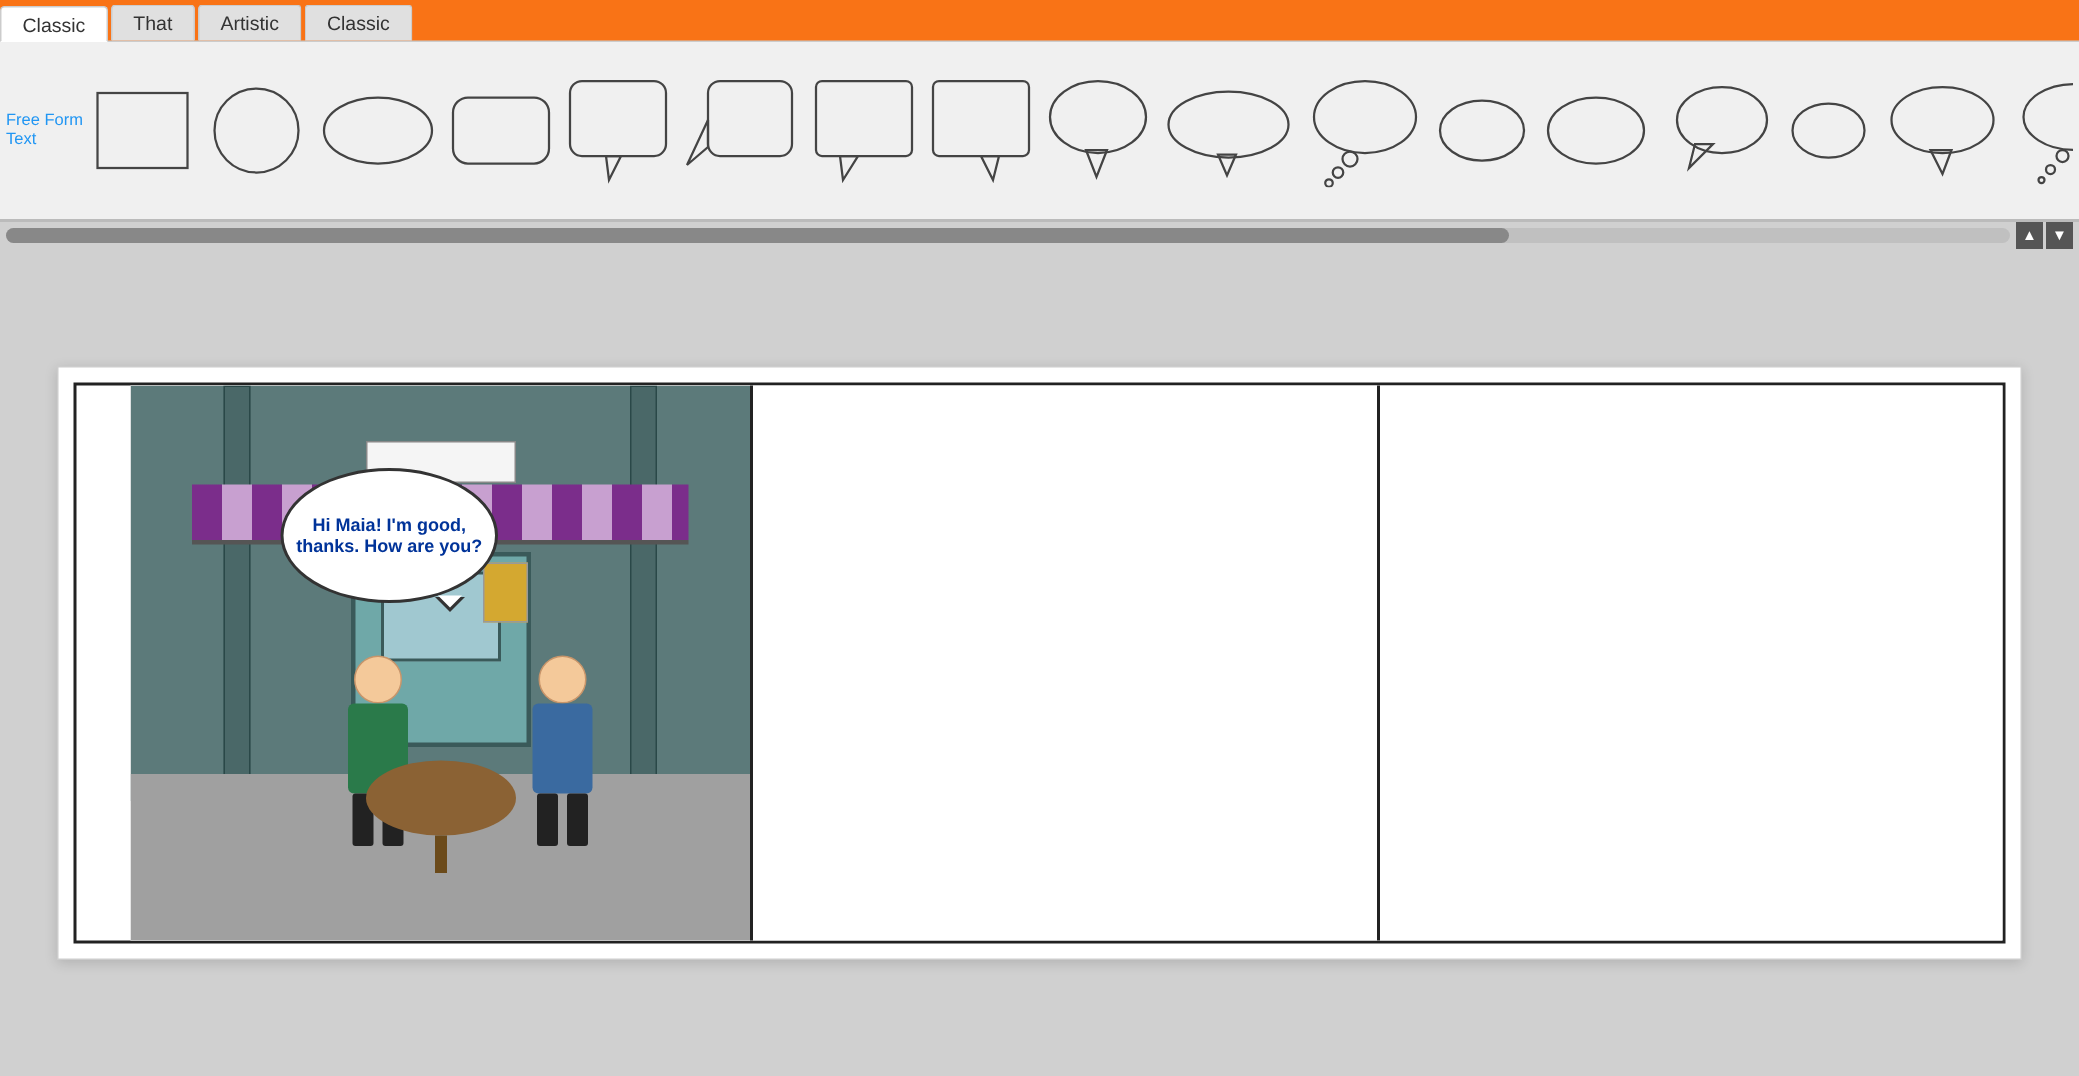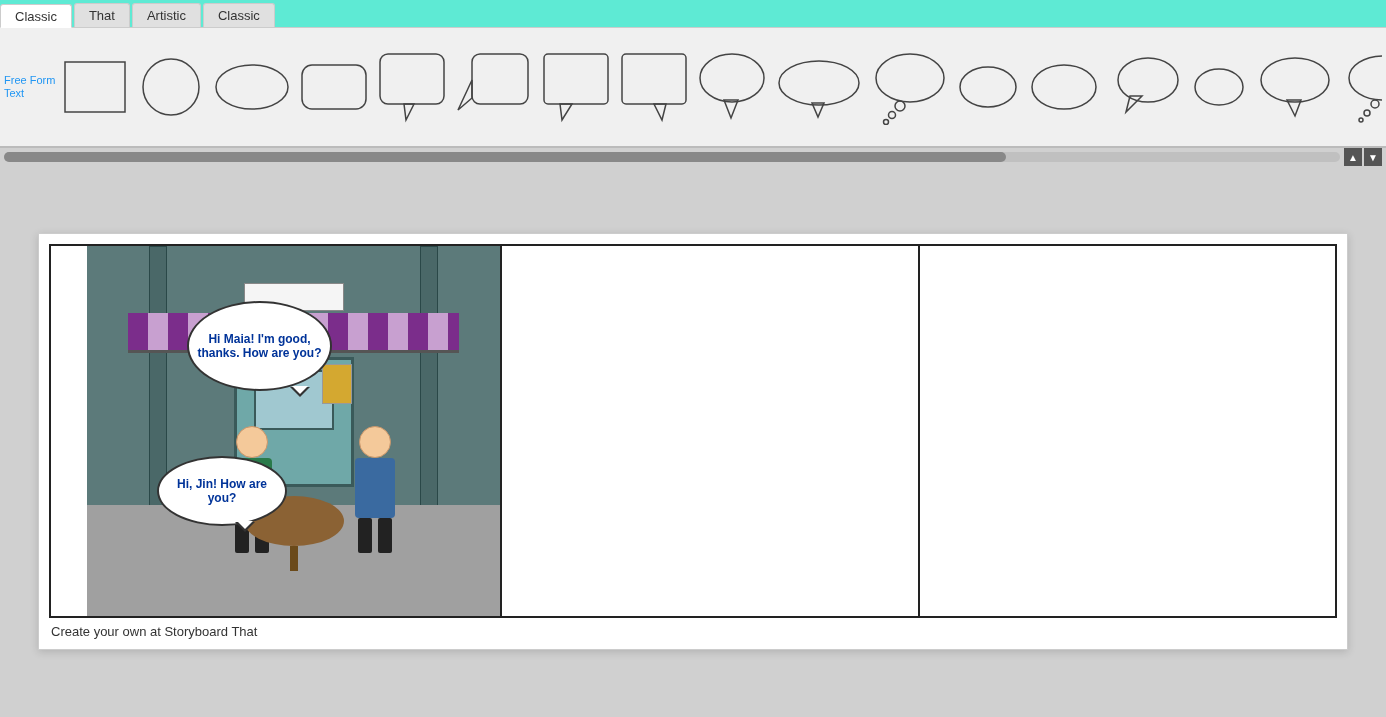--- a/index.html
+++ b/index.html
@@ -7,21 +7,21 @@
       font-family: Arial, sans-serif;
       background: #d8d8d8;
       width: 1386px;
       height: 717px;
       overflow: hidden;
     }
 
     
     .nav-tabs {
       display: flex;
-      background: #5eead4;
+      background: #f97316;
       border-bottom: 1px solid #ccc;
       padding: 0;
       height: 28px;
       align-items: flex-end;
     }
     .nav-tab {
       padding: 4px 14px;
       font-size: 13px;
       cursor: pointer;
       border: 1px solid #ccc;
@@ -596,26 +596,22 @@
             <div class="char-legs">
               <div class="char-leg"></div>
               <div class="char-leg"></div>
             </div>
           </div>
 
           <div class="speech-bubble-1">
             <span>Hi Maia! I'm good, thanks. How are you?</span>
           </div>
 
-          <div class="speech-bubble-2">
-            <span>Hi, Jin! How are you?</span>
-          </div>
         </div>
       </div>
 
       <div class="storyboard-panel empty-panel"></div>
 
       <div class="storyboard-panel empty-panel"></div>
 
     </div>
-    <div class="storyboard-credit">Create your own at Storyboard That</div>
   </div>
 </div>
 
 </body></html>

